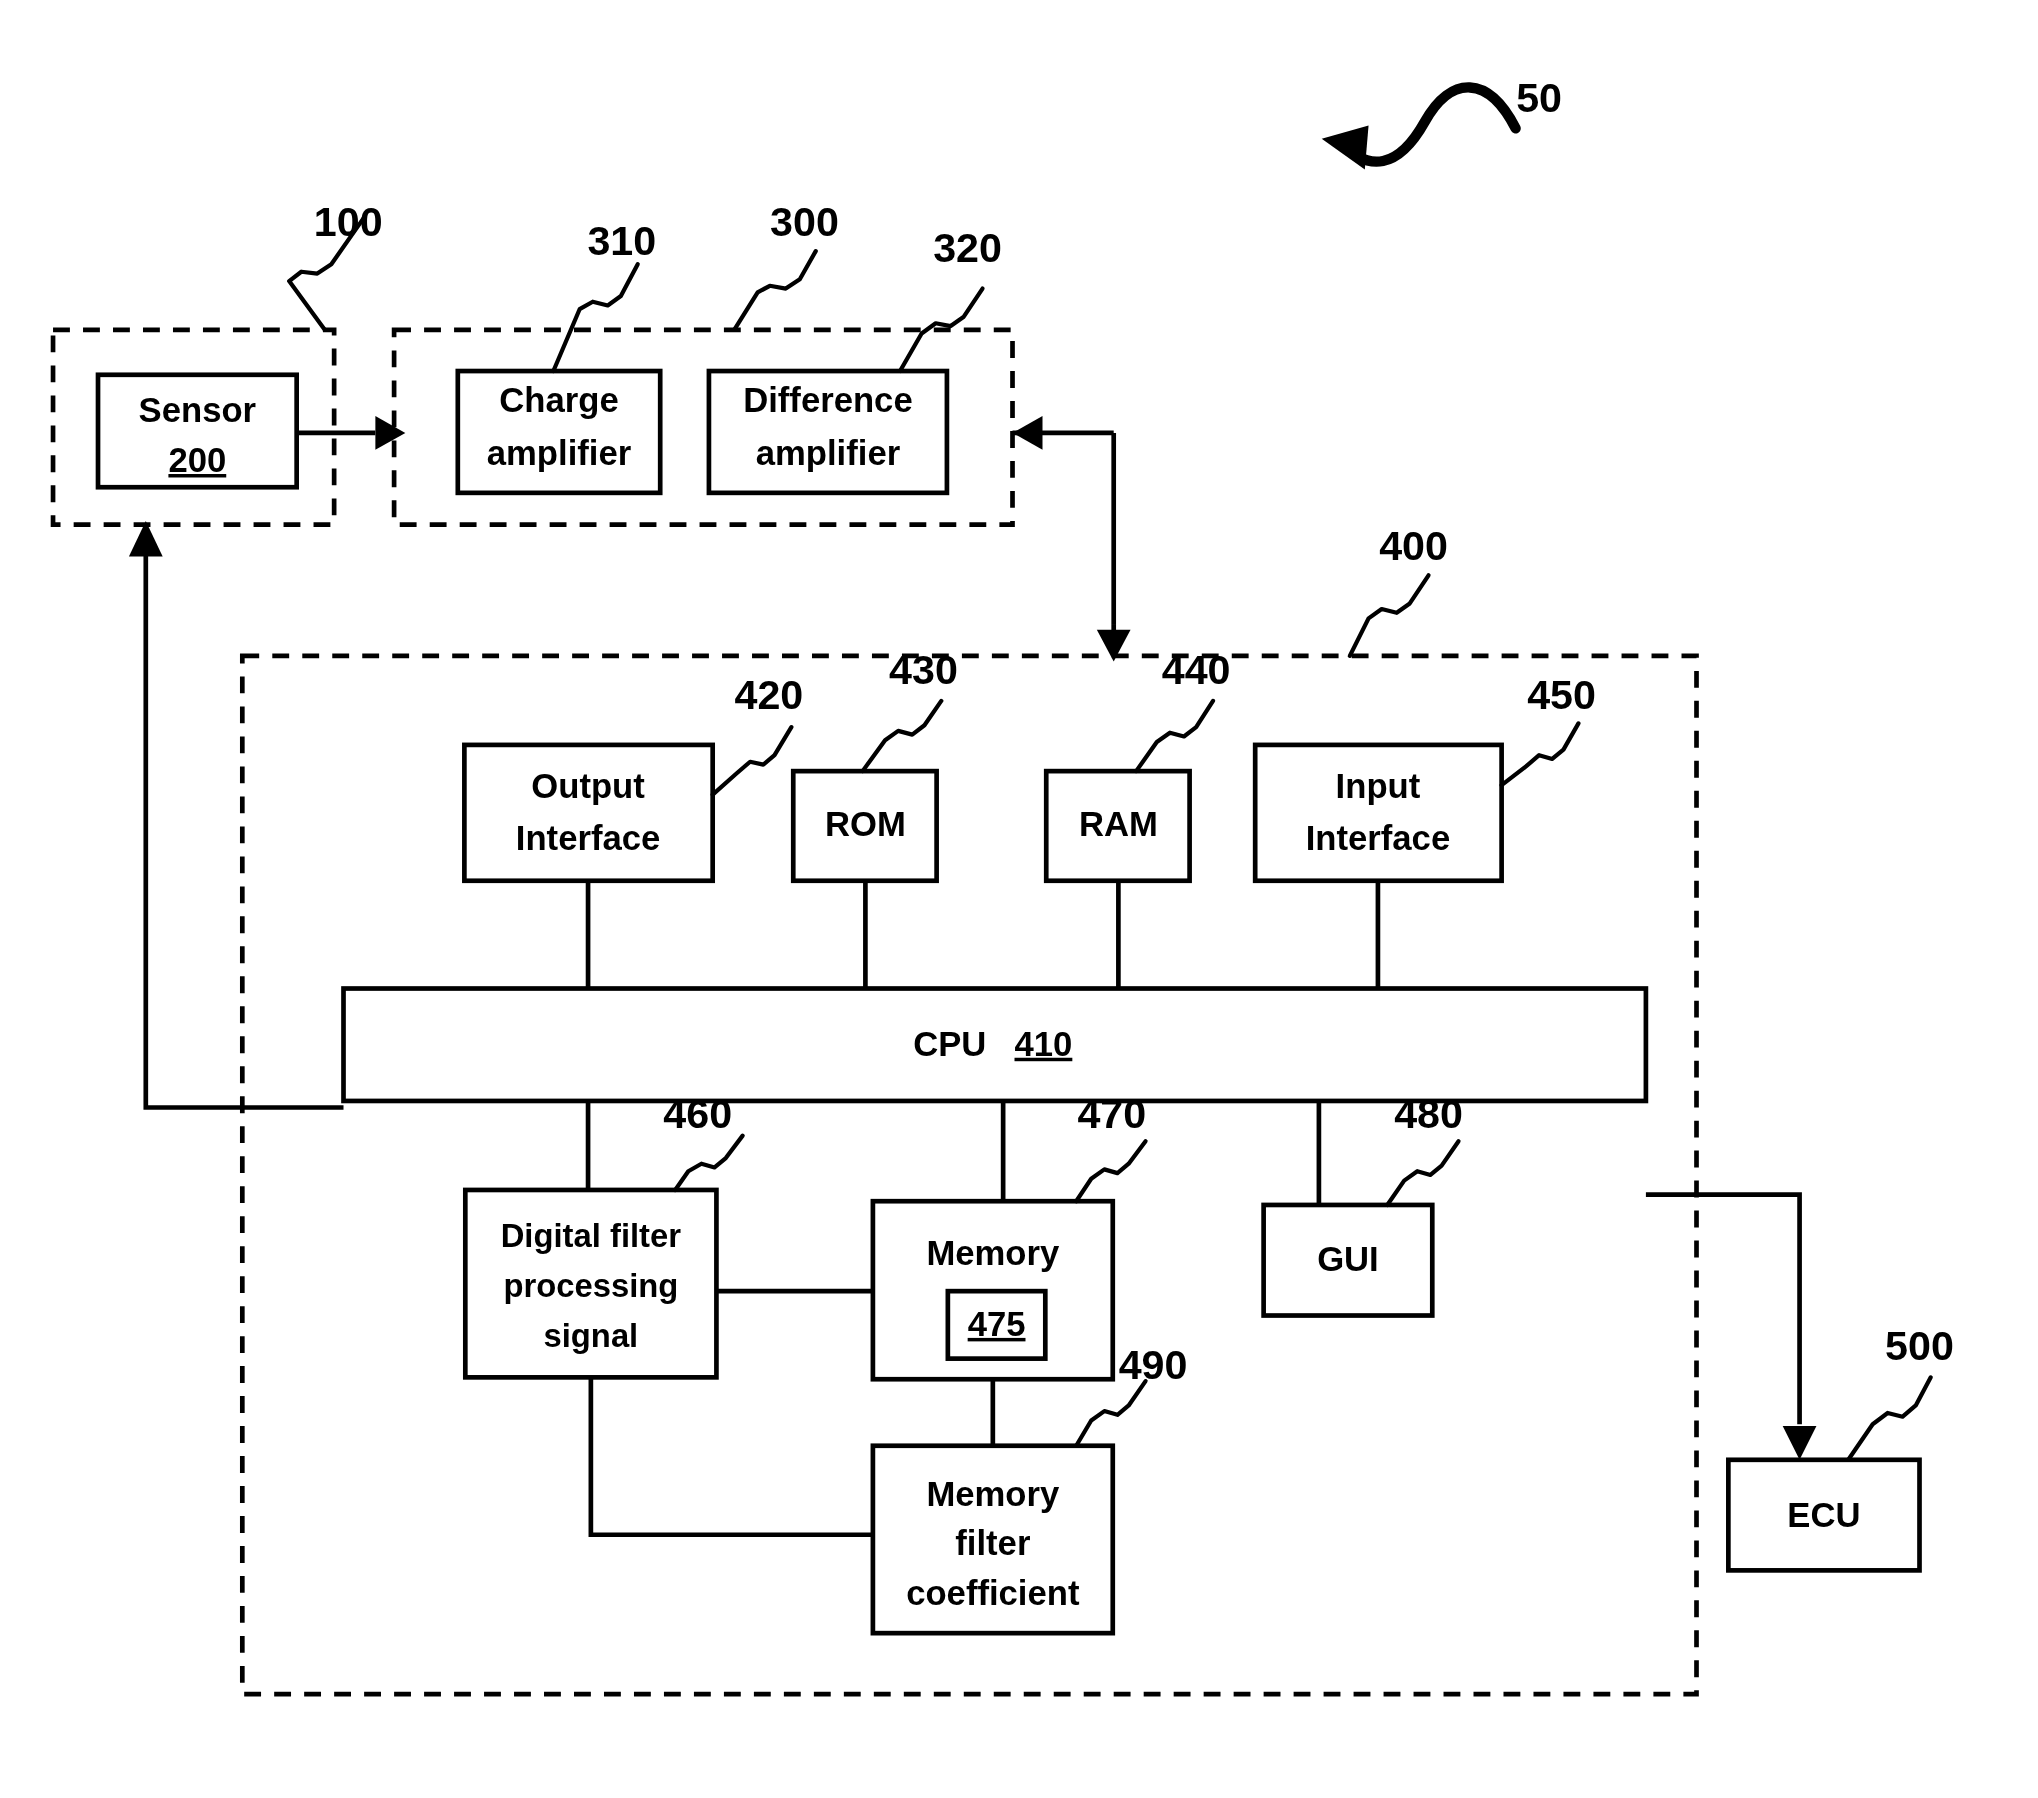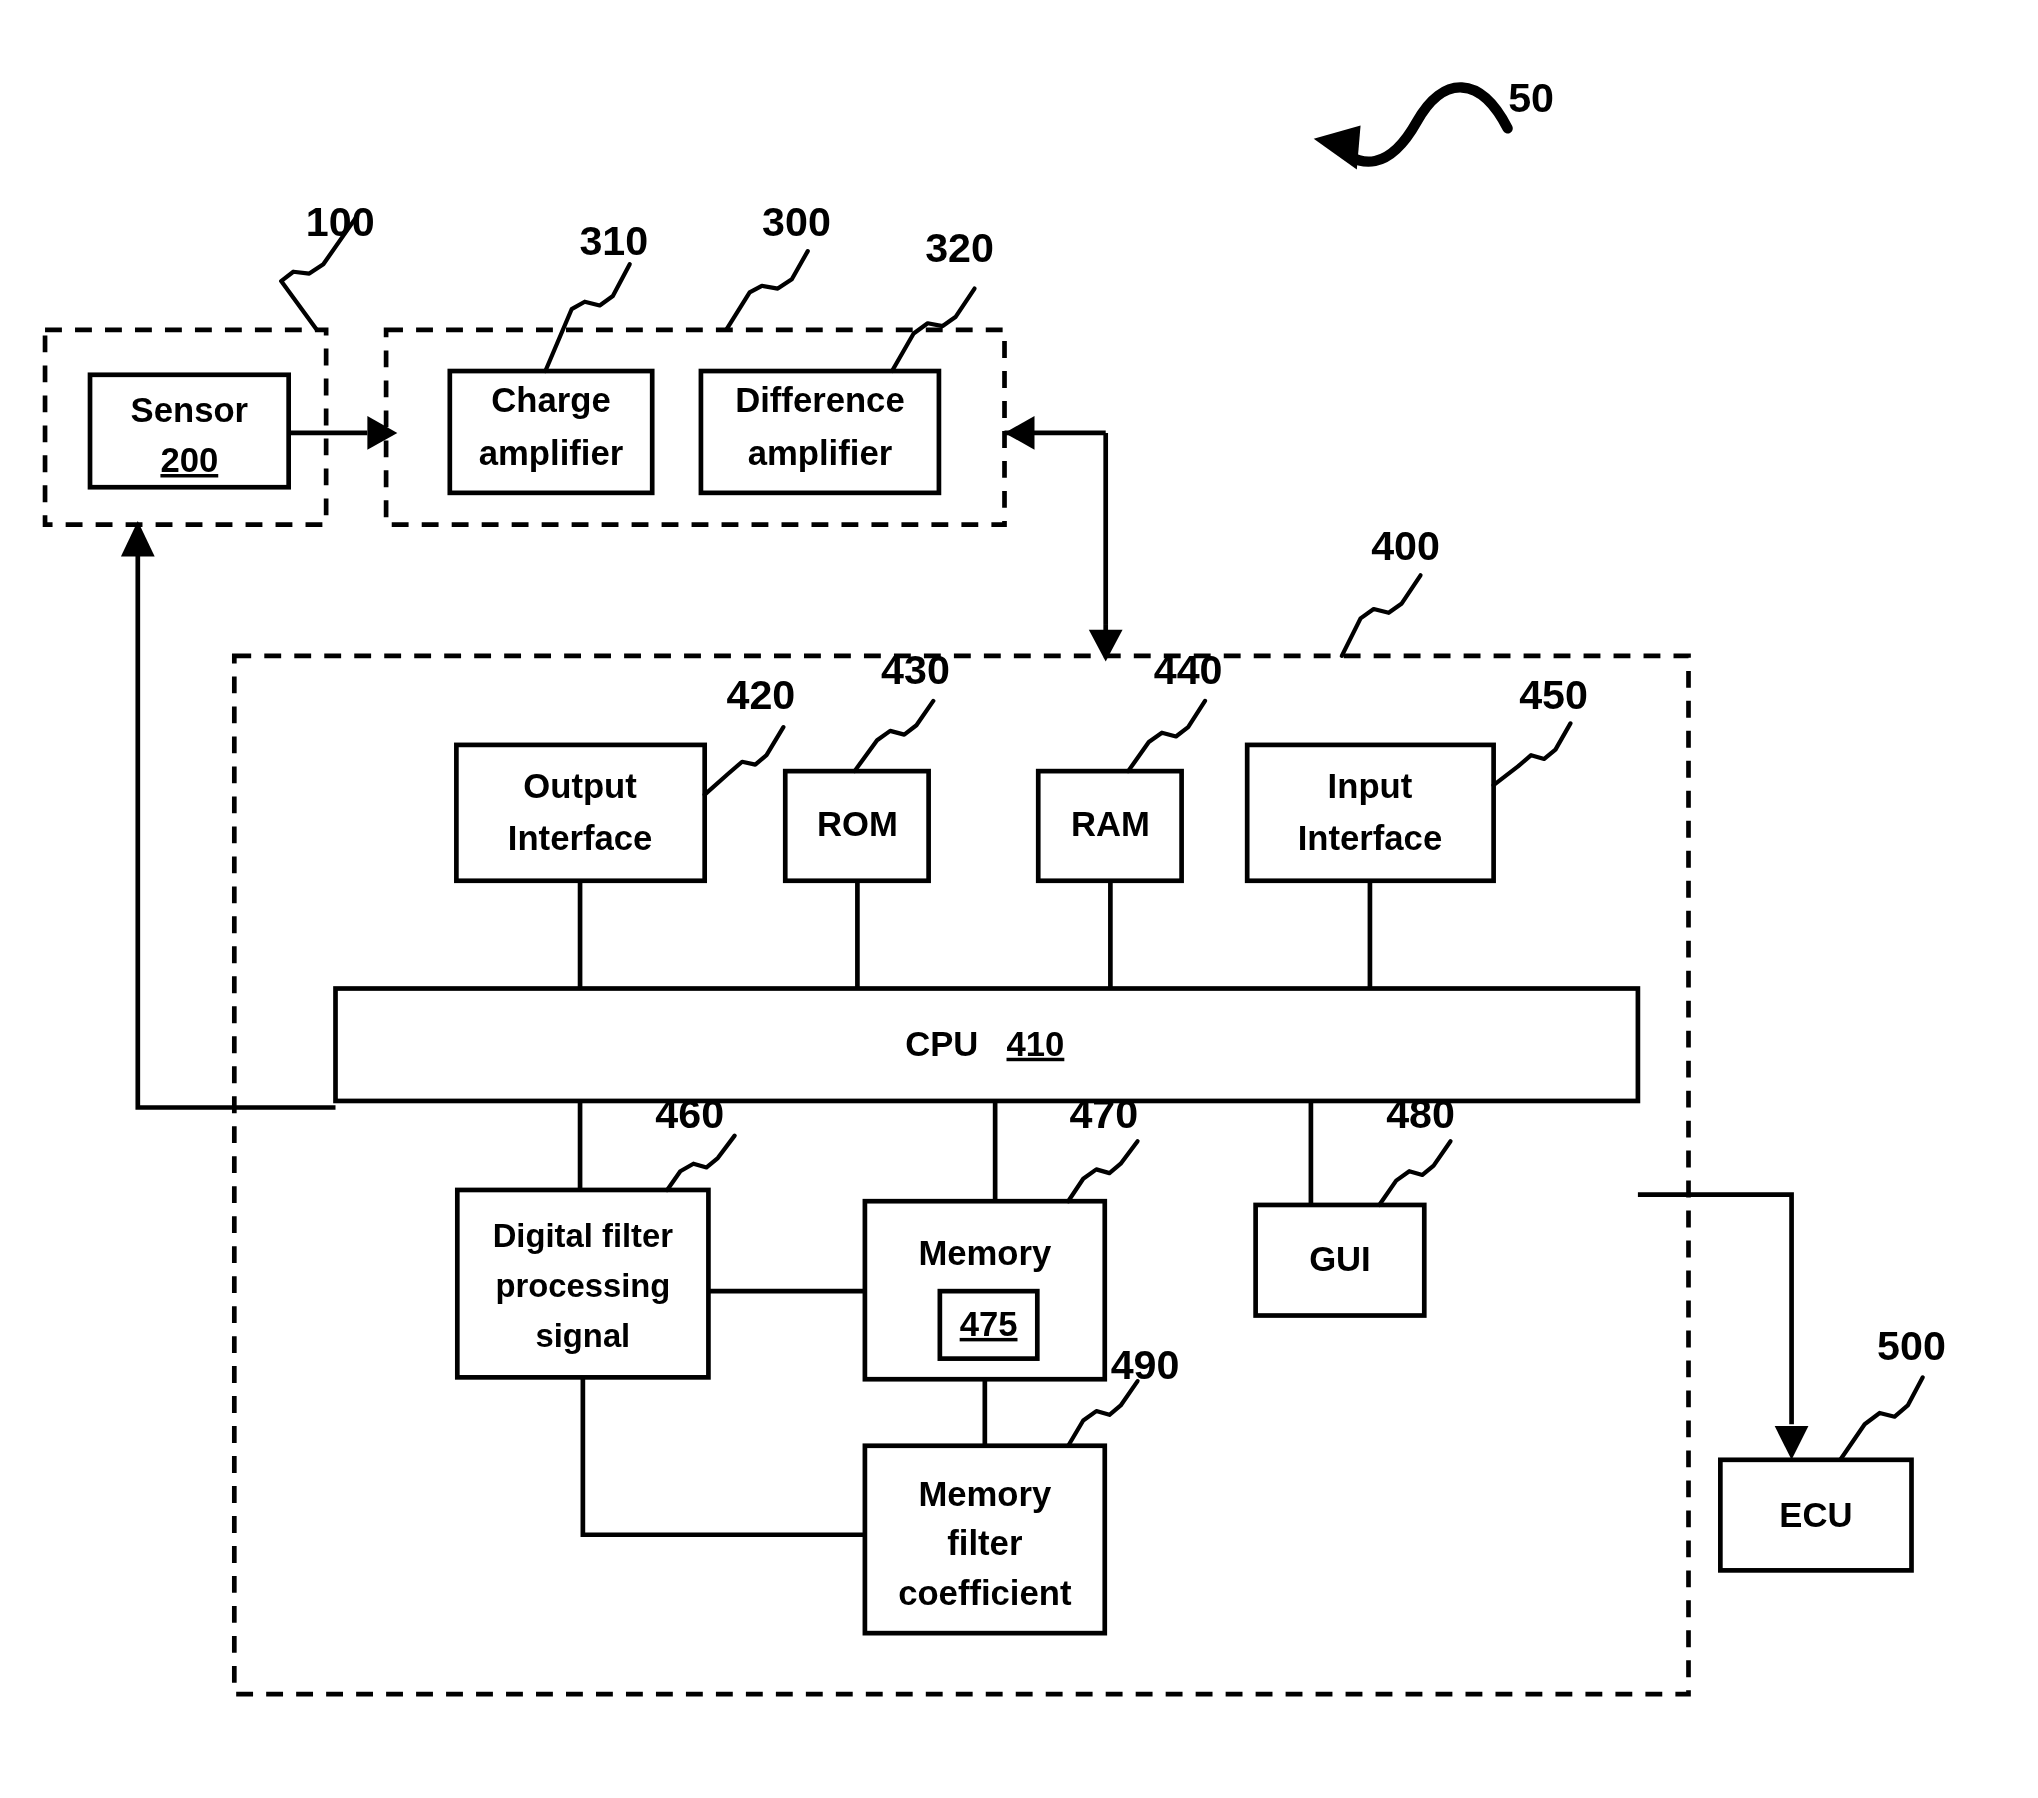--- a/index.html
+++ b/index.html
@@ -11,20 +11,21 @@
     width: 2039px;
     height: 1799px;
     font-family: "Liberation Sans", sans-serif;
     overflow: hidden;
   }
   #figure-root {
     position: relative;
     width: 1633px;
     height: 1799px;
     background: #ffffff;
+    margin-left: 8px;
   }
   svg#diagram {
     display: block;
     width: 2039px;
     height: 1799px;
   }
   .box-label {
     font-family: "Liberation Sans", sans-serif;
     font-weight: bold;
     font-size: 37px;

